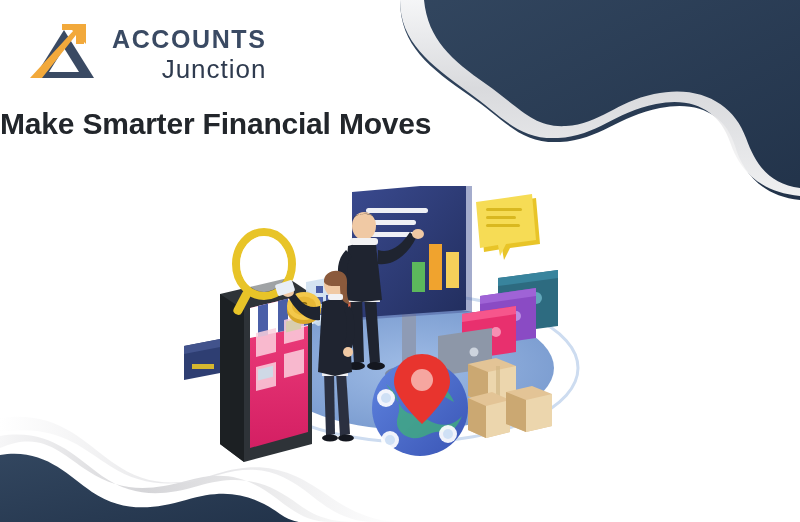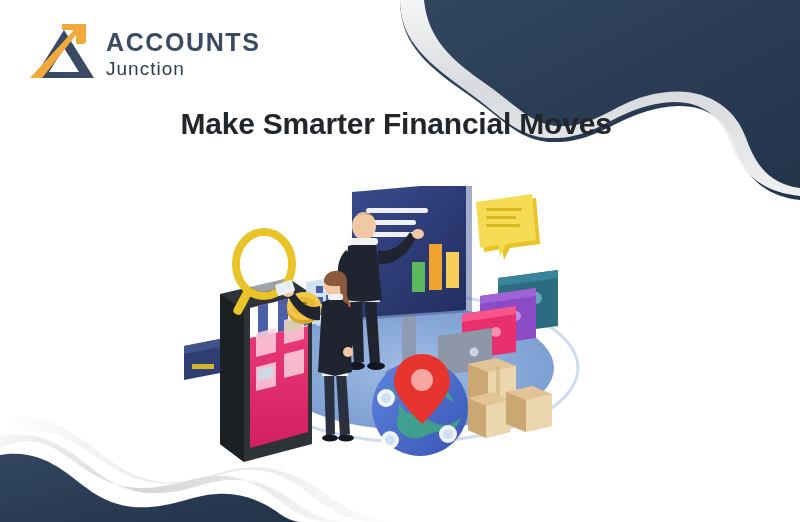--- a/index.html
+++ b/index.html
@@ -3,28 +3,28 @@
 <meta charset="utf-8">
 <style>
   html,body{margin:0;padding:0;background:#ffffff;}
   body{width:800px;height:522px;overflow:hidden;font-family:"Liberation Sans",sans-serif;}
   .banner{position:relative;width:800px;height:522px;background:#ffffff;overflow:hidden;}
 
   
   .wave-layer{position:absolute;inset:0;width:800px;height:522px;pointer-events:none;}
 
   
-  .logo{position:absolute;left:24px;top:22px;display:flex;align-items:center;gap:6px;}
+  .logo{position:absolute;left:24px;top:22px;display:flex;align-items:center;gap:12px;text-align:right;}
   .logo-mark{width:76px;height:62px;position:relative;}
   .logo-text{display:flex;flex-direction:column;line-height:1;padding-top:2px;}
   .logo-title{font-size:25px;font-weight:bold;letter-spacing:1.6px;color:#3a4a63;font-family:"Liberation Sans",sans-serif;}
-  .logo-sub{font-size:19px;font-weight:400;letter-spacing:1.0px;color:#2f3b4f;margin-top:4px;font-family:"Liberation Sans",sans-serif;}
+  .logo-sub{font-size:26px;font-weight:400;letter-spacing:1.0px;color:#2f3b4f;margin-top:4px;font-family:"Liberation Sans",sans-serif;}
 
   
-  .headline{position:absolute;left:0;top:104px;width:792px;text-align:center;}
+  .headline{position:absolute;left:0;top:104px;width:792px;text-align:left;}
   .headline div{font-size:30px;font-weight:bold;color:#22262b;letter-spacing:-0.2px;line-height:1.33;font-family:"Liberation Sans",sans-serif;}
 
   
   .illo{position:absolute;left:180px;top:186px;width:460px;height:290px;}
 </style>
 </head>
 <body>
 
 <div class="banner">
 

